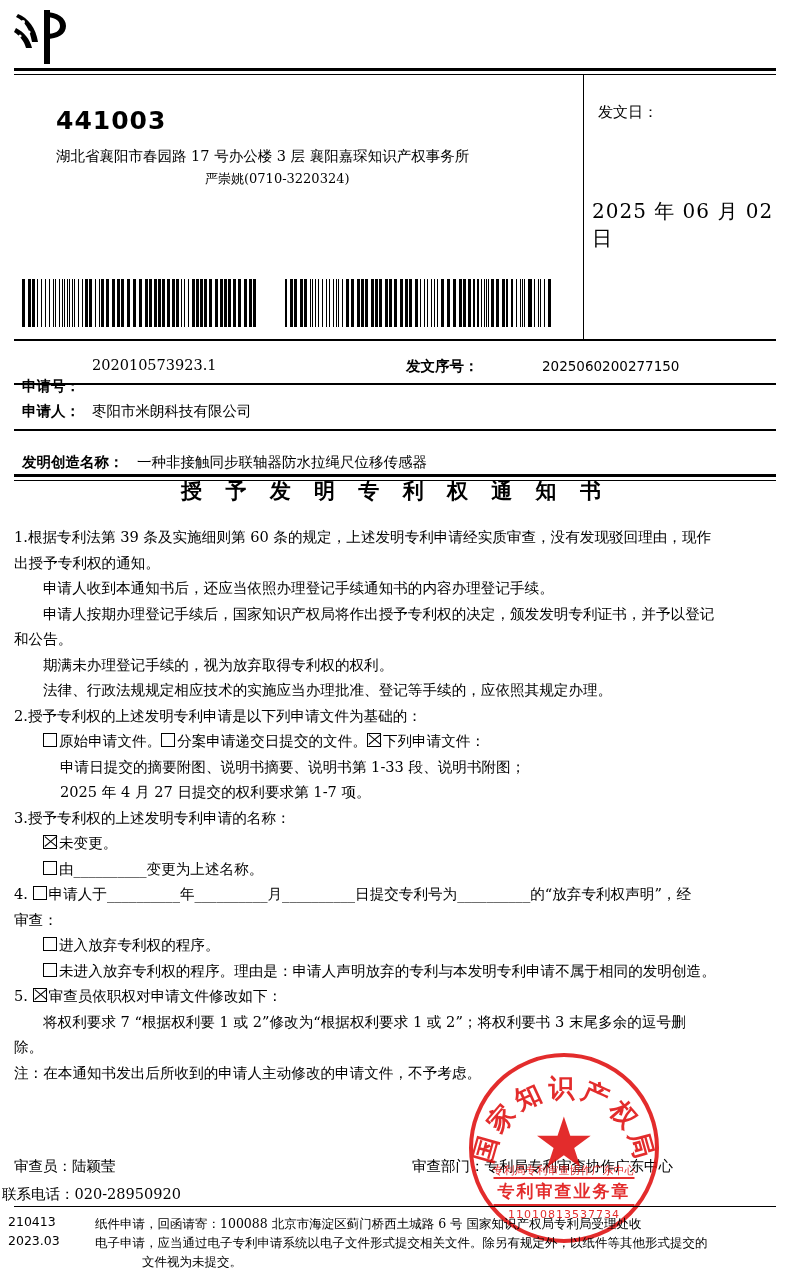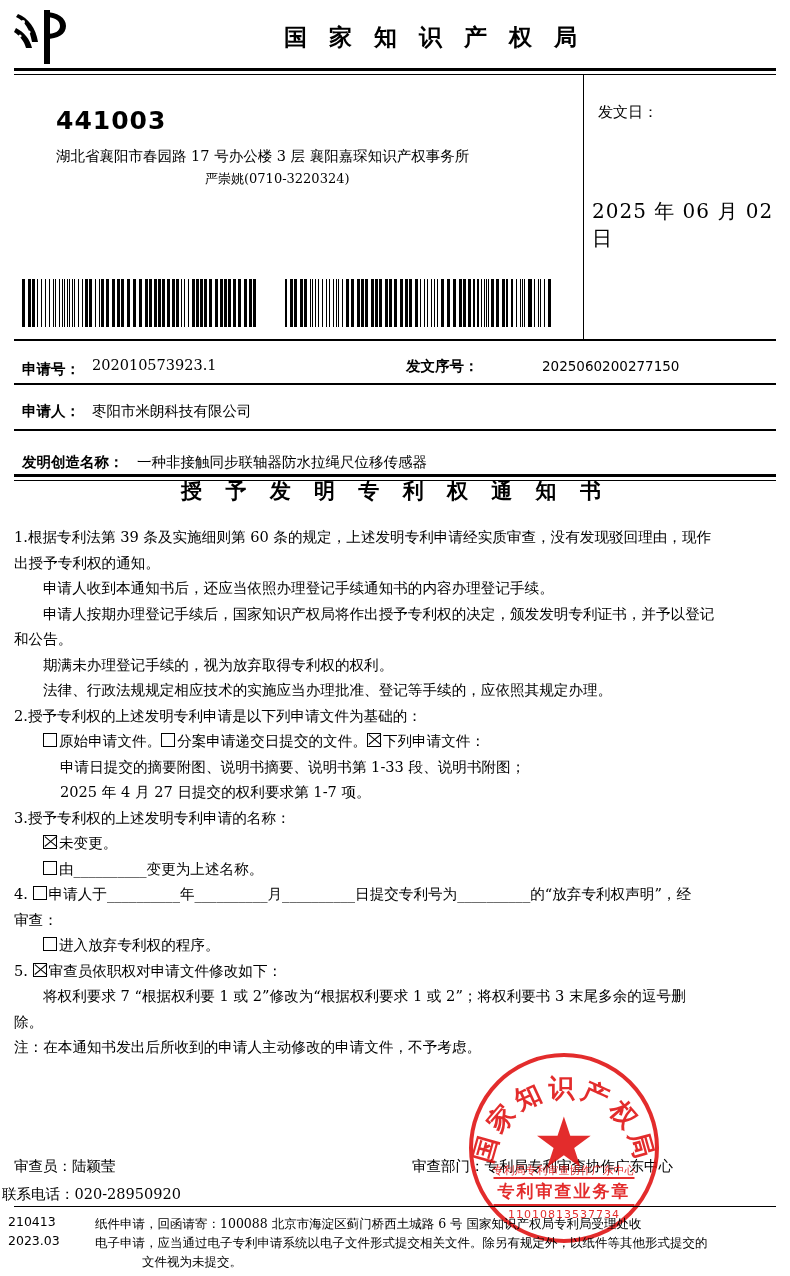--- a/index.html
+++ b/index.html
@@ -258,21 +258,20 @@
       <svg width="64" height="60" viewBox="0 0 64 60">
         <path d="M30 2 L30 56 L36 56 L36 2 Z" fill="#000"></path>
         <path d="M30 4 C44 4, 52 10, 52 18 C52 26, 44 31, 32 31 L32 26 C41 26, 46 23, 46 18 C46 12, 40 9, 30 9 Z" fill="#000"></path>
         <path d="M4 6 C14 10, 22 20, 24 34 L18 34 C16 22, 11 13, 2 9 Z" fill="#000"></path>
         <path d="M2 20 C10 24, 16 31, 18 40 L12 40 C10 33, 6 28, 0 24 Z" fill="#000"></path>
         <circle cx="9" cy="14" r="2" fill="#fff"></circle>
         <circle cx="6" cy="28" r="1.6" fill="#fff"></circle>
         <circle cx="15" cy="24" r="1.6" fill="#fff"></circle>
       </svg>
     </div>
-    <div class="header-title">国 家 知 识 产 权 局</div>
   </div>
 
   <div class="rule" style="left:14px; top:68px; width:762px; height:3px;"></div>
   <div class="rule" style="left:14px; top:74px; width:762px; height:1px;"></div>
 
   <div class="rule" style="left:583px; top:74px; width:1px; height:265px;"></div>
 
   <div class="addr-zip">441003</div>
   <div class="addr-line1">湖北省襄阳市春园路 17 号办公楼 3 层  襄阳嘉琛知识产权事务所</div>
   <div class="addr-line2">严崇姚(0710-3220324)</div>
@@ -398,21 +397,21 @@
       <div class="bar" style="left: 239px; width: 1px;"></div>
       <div class="bar" style="left: 243px; width: 4px;"></div>
       <div class="bar" style="left: 249px; width: 1px;"></div>
       <div class="bar" style="left: 253px; width: 1px;"></div>
       <div class="bar" style="left: 255px; width: 1px;"></div>
       <div class="bar" style="left: 259px; width: 1px;"></div>
       <div class="bar" style="left: 263px; width: 3px;"></div>
     </div>
 
   <div class="rule" style="left:14px; top:339px; width:762px; height:1.5px;"></div>
-  <div class="field-label" style="left:22px; top:360px;">申请号：</div>
+  <div class="field-label" style="left:22px; top:377px;">申请号：</div>
   <div class="field-value" style="left:92px; top:357px;">202010573923.1</div>
   <div class="field-label" style="left:406px; top:357px;">发文序号：</div>
   <div class="field-value mono" style="left:494px; top:358px;">2025060200277150</div>
 
   <div class="rule" style="left:14px; top:383px; width:762px; height:1.5px;"></div>
   <div class="field-label" style="left:22px; top:402px;">申请人：</div>
   <div class="field-value" style="left:92px; top:402px;">枣阳市米朗科技有限公司</div>
 
   <div class="rule" style="left:14px; top:429px; width:762px; height:1.5px;"></div>
   <div class="field-label" style="left:22px; top:453px;">发明创造名称：</div>
@@ -447,20 +446,23 @@
       <span class="cb"></span><span>由</span><span>__________</span><span>变更为上述名称。</span>
     </p>
 
     <p>
       <span>4.</span>
       <span class="cb"></span><span>申请人于</span><span>__________</span><span>年</span><span>__________</span><span>月</span><span>__________</span><span>日提交专利号为</span><span>__________</span><span>的“放弃专利权声明”，经</span>
     </p>
     <p>审查：</p>
     <p class="ind2">
       <span class="cb"></span><span>进入放弃专利权的程序。</span>
+    </p>
+    <p class="ind2">
+      <span class="cb"></span><span>未进入放弃专利权的程序。理由是：申请人声明放弃的专利与本发明专利申请不属于相同的发明创造。</span>
     </p>
 
     <p>
       <span>5.</span>
       <span class="cb x"></span><span>审查员依职权对申请文件修改如下：</span>
     </p>
     <p class="ind1">将权利要求 7 “根据权利要 1 或 2”修改为“根据权利要求 1 或 2”；将权利要书 3 末尾多余的逗号删</p>
     <p>除。</p>
 
     <p>注：在本通知书发出后所收到的申请人主动修改的申请文件，不予考虑。</p>

